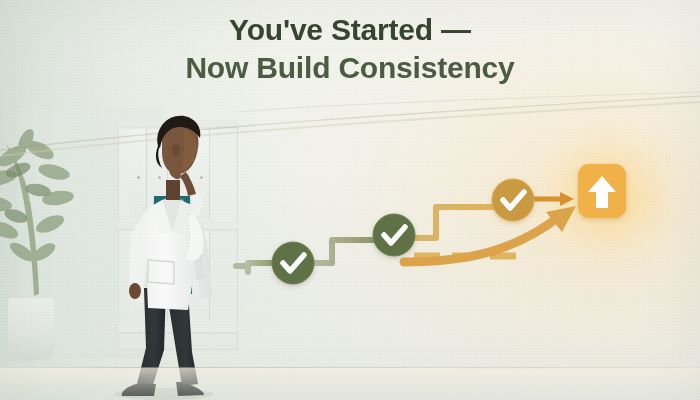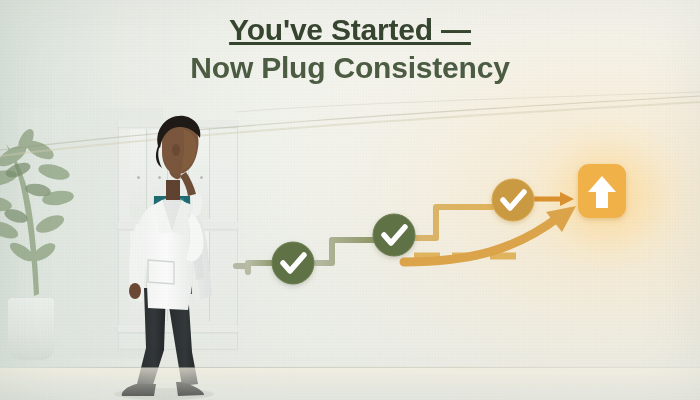--- a/index.html
+++ b/index.html
@@ -93,21 +93,21 @@
   
   .person { position:absolute; left:92px; top:112px; width:150px; height:288px; }
 
   
   .headline-block {
     position:absolute; left:0; right:0; top:12px; text-align:center;
     z-index:6;
   }
   .h-line1 {
     font-size:30px; font-weight:bold; color:#36452F;
-    letter-spacing:-0.2px; line-height:36px;text-decoration:underline;
+    letter-spacing:-0.2px; line-height:36px;
   }
   .h-line2 {
     font-size:30px; font-weight:bold; color:#4C5C43;
     letter-spacing:-0.2px; line-height:36px; margin-top:2px;
   }
   .subhead {
     margin-top:9px; font-size:13.5px; color:#4D5A4A; font-weight:normal;
     letter-spacing:0.05px;
   }
 
@@ -304,20 +304,20 @@
     </g>
 
     <g filter="url(#golddrop)">
       <rect x="578" y="164" width="48" height="54" rx="11" fill="#F0B14A"></rect>
       <path d="M602 176 L616 192 L608 192 L608 208 L596 208 L596 192 L588 192 Z" fill="#ffffff"></path>
     </g>
   </svg>
 
   <div class="headline-block">
     <div class="h-line1">You've Started —</div>
-    <div class="h-line2">Now Plug Consistency</div>
+    <div class="h-line2">Now Build Consistency</div>
   </div>
 
   <div class="bg-grain"></div>
   <div class="floor-line"></div>
   <div class="floor-sheen"></div>
   <div class="vignette"></div>
 </div>
 
 </body></html>

